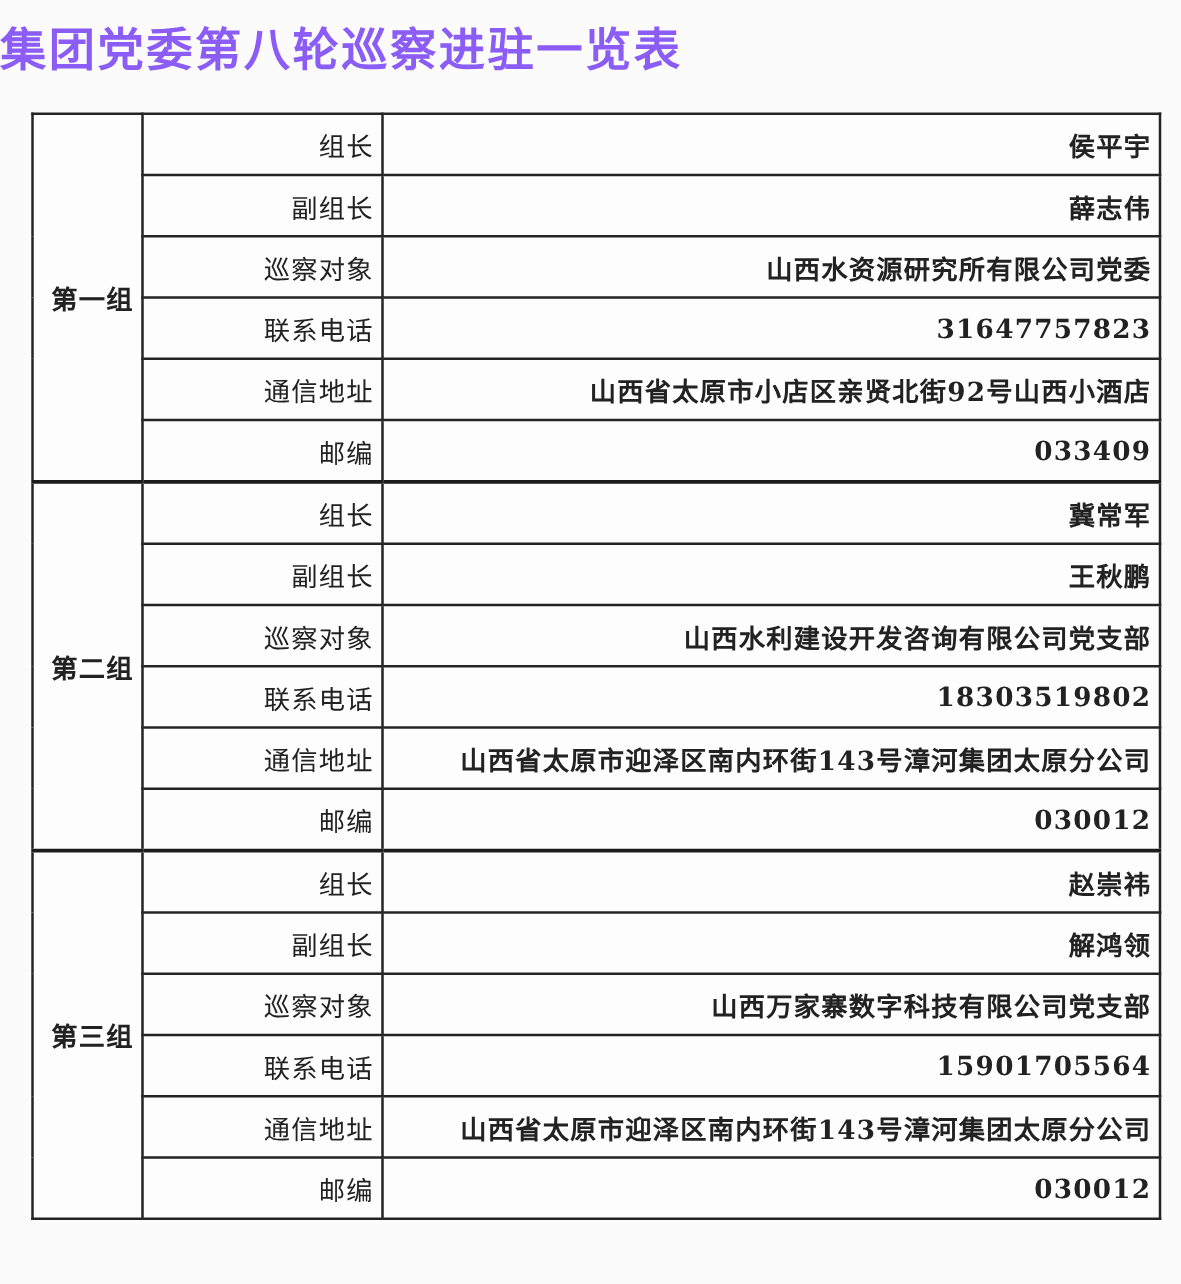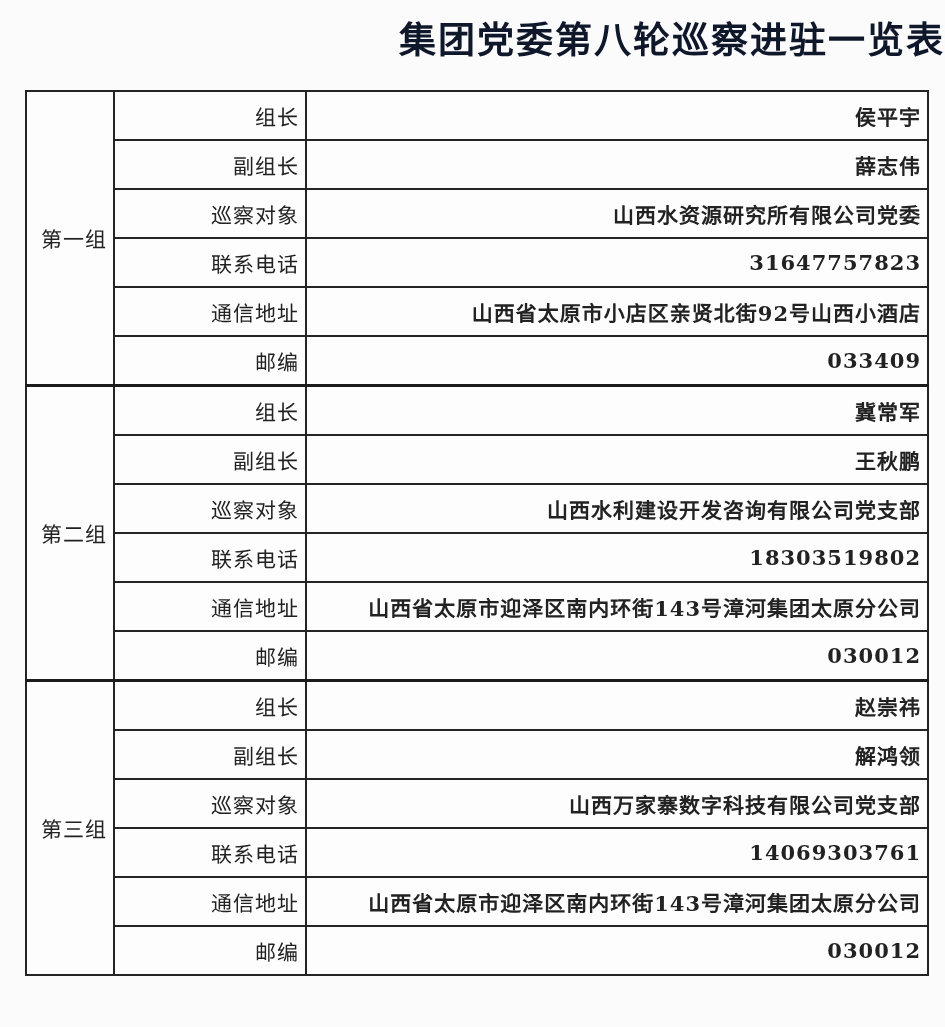--- a/index.html
+++ b/index.html
@@ -12,25 +12,25 @@
   .page {
     position: relative;
     width: 945px;
     height: 1027px;
     background: #fbfbfb;
     overflow: hidden;
   }
   .doc-title {
     margin: 0;
     padding-top: 10px;
-    text-align: right;
+    text-align: left;
     font-size: 37px;
     font-weight: 800;
     letter-spacing: 2px;
-    color: #0f172a;
+    color: #8b5cf6;
   }
   table.roster {
     border-collapse: collapse;
     table-layout: fixed;
     width: 902px;
     margin: 26px 0 0 25px;
     background: #fdfdfd;
   }
   table.roster col.c-group { width: 88px; }
   table.roster col.c-label { width: 192px; }
@@ -41,21 +41,21 @@
     text-align: right;
     vertical-align: middle;
     font-size: 21px;
     padding: 0 6px;
     letter-spacing: 1px;
     color: #222;
   }
   table.roster tr.group-start td {
     border-top: 3px solid #1c1c1c;
   }
-  td.group-name { letter-spacing: 2px; }
+  td.group-name { letter-spacing: 2px; font-weight: bold; }
   td.value-cell { letter-spacing: 0.5px; font-weight: bold; }
 </style>
 </head>
 <body>
 
 <div class="page">
 
   <h1 class="doc-title">集团党委第八轮巡察进驻一览表</h1>
 
   <table class="roster">
@@ -126,21 +126,21 @@
       <tr>
         <td>副组长</td>
         <td class="value-cell">解鸿领</td>
       </tr>
       <tr>
         <td>巡察对象</td>
         <td class="value-cell">山西万家寨数字科技有限公司党支部</td>
       </tr>
       <tr>
         <td>联系电话</td>
-        <td class="value-cell">14069303761</td>
+        <td class="value-cell">15901705564</td>
       </tr>
       <tr>
         <td>通信地址</td>
         <td class="value-cell">山西省太原市迎泽区南内环街143号漳河集团太原分公司</td>
       </tr>
       <tr>
         <td>邮编</td>
         <td class="value-cell">030012</td>
       </tr>
 

